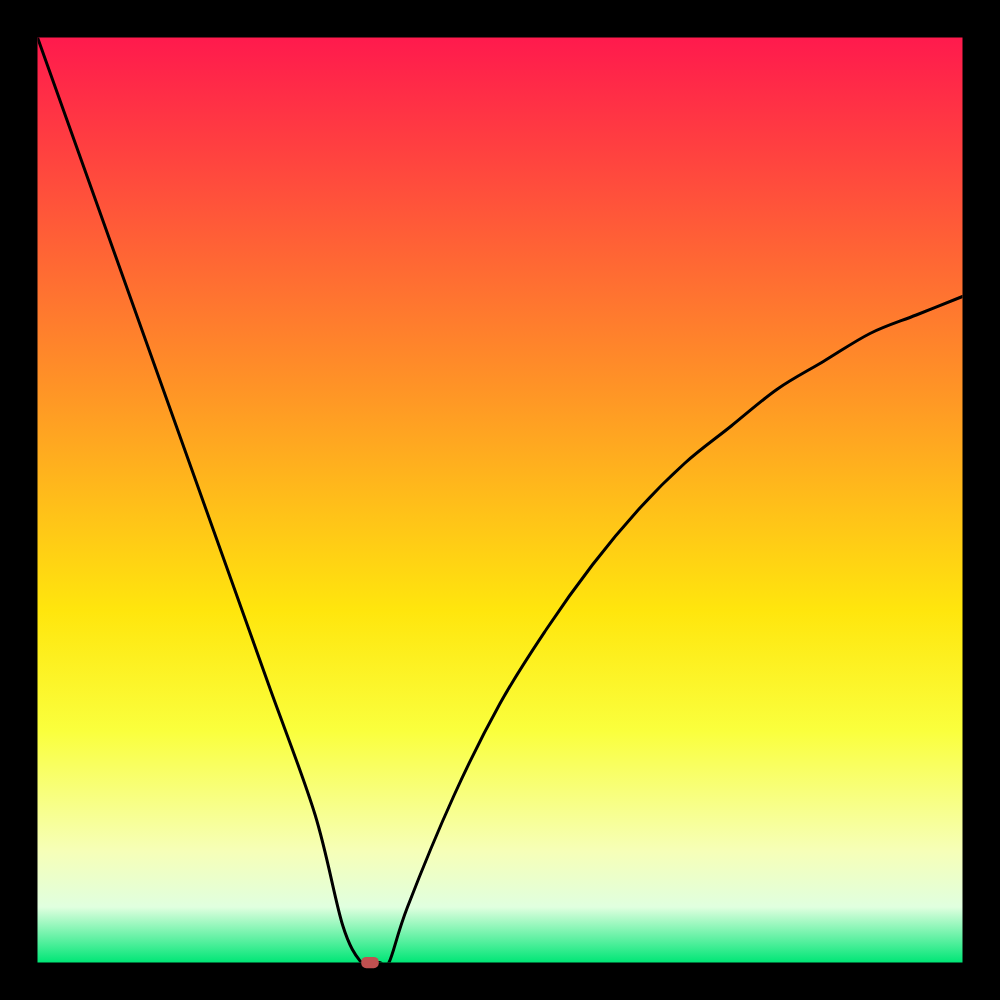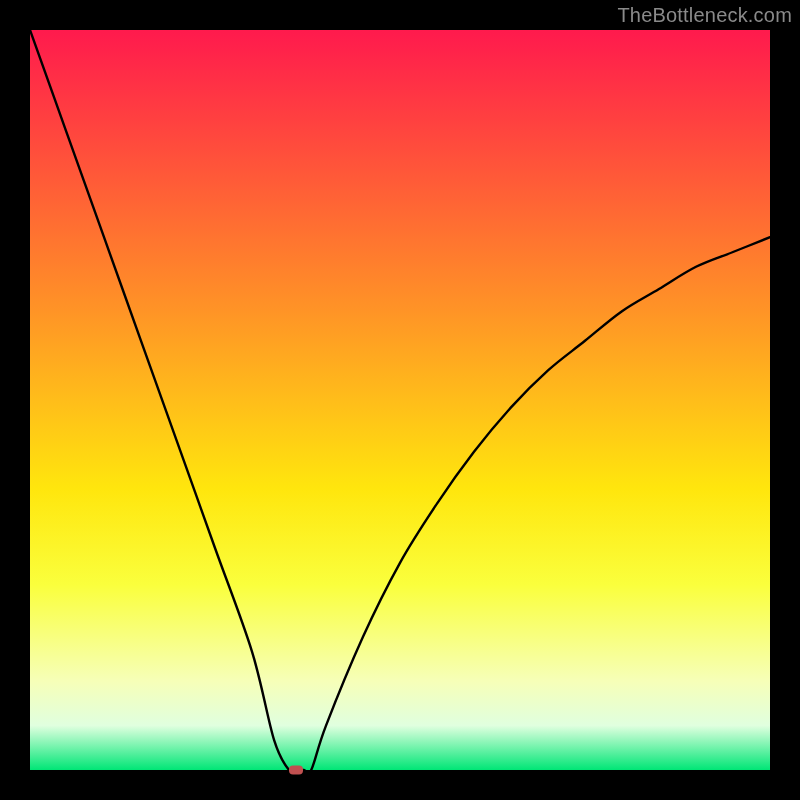--- a/index.html
+++ b/index.html
@@ -60,21 +60,20 @@
     font-size: 20px;
     letter-spacing: 0.2px;
     font-weight: 500;
   }
 </style>
 </head>
 <body>
 
 <div class="frame">
 
-  <div class="watermark">TheBottleneck.com</div>
 
   <div class="plot-area">
 
     <svg class="curve" viewBox="0 0 740 740" preserveAspectRatio="none">
       <path fill="none" stroke="#000" stroke-width="2.4" stroke-linecap="round" stroke-linejoin="round" d="M 0.0 0.0 C 6.2 17.3, 24.7 69.1, 37.0 103.6 C 49.3 138.1, 61.7 172.7, 74.0 207.2 C 86.3 241.7, 98.7 276.3, 111.0 310.8 C 123.3 345.3, 135.7 379.9, 148.0 414.4 C 160.3 448.9, 172.7 483.5, 185.0 518.0 C 197.3 552.5, 212.1 589.5, 222.0 621.6 C 231.9 653.7, 238.0 690.7, 244.2 710.4 C 250.4 730.1, 255.3 735.1, 259.0 740.0 C 262.7 744.9, 263.9 740.0, 266.4 740.0 C 268.9 740.0, 271.3 740.0, 273.8 740.0 C 276.3 740.0, 277.5 747.4, 281.2 740.0 C 284.9 732.6, 287.4 717.8, 296.0 695.6 C 304.6 673.4, 320.7 633.9, 333.0 606.8 C 345.3 579.7, 357.7 555.0, 370.0 532.8 C 382.3 510.6, 394.7 492.1, 407.0 473.6 C 419.3 455.1, 431.7 437.8, 444.0 421.8 C 456.3 405.8, 468.7 391.0, 481.0 377.4 C 493.3 363.8, 505.7 351.5, 518.0 340.4 C 530.3 329.3, 542.7 320.7, 555.0 310.8 C 567.3 300.9, 579.7 289.8, 592.0 281.2 C 604.3 272.6, 616.7 266.4, 629.0 259.0 C 641.3 251.6, 653.7 243.0, 666.0 236.8 C 678.3 230.6, 690.7 226.9, 703.0 222.0 C 715.3 217.1, 733.8 209.7, 740.0 207.2"></path>
     </svg>
 
     <div class="marker" style="left: 266.4px; top: 740px;"></div>
 
   </div>

